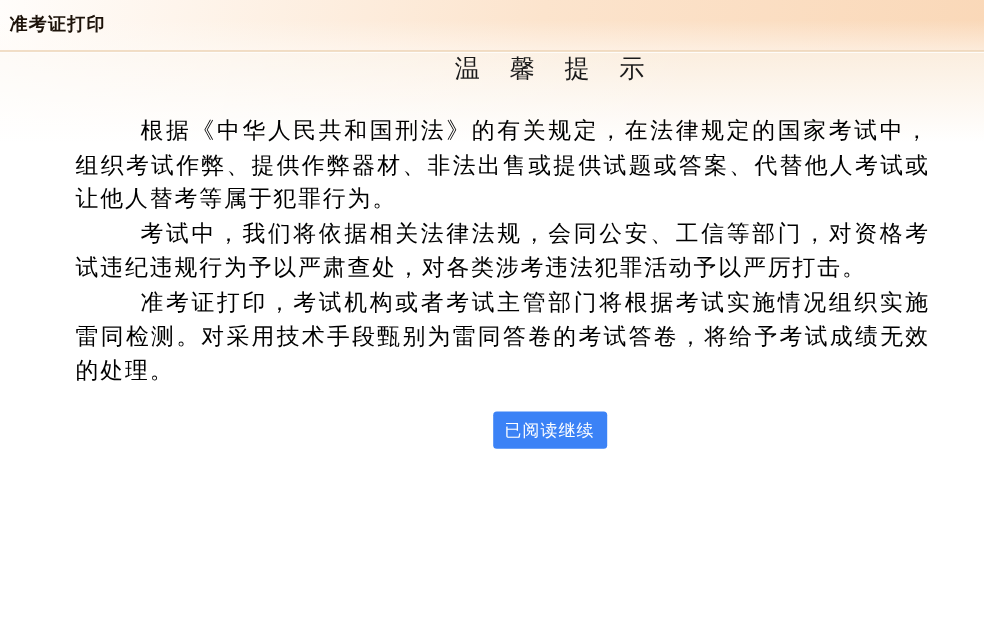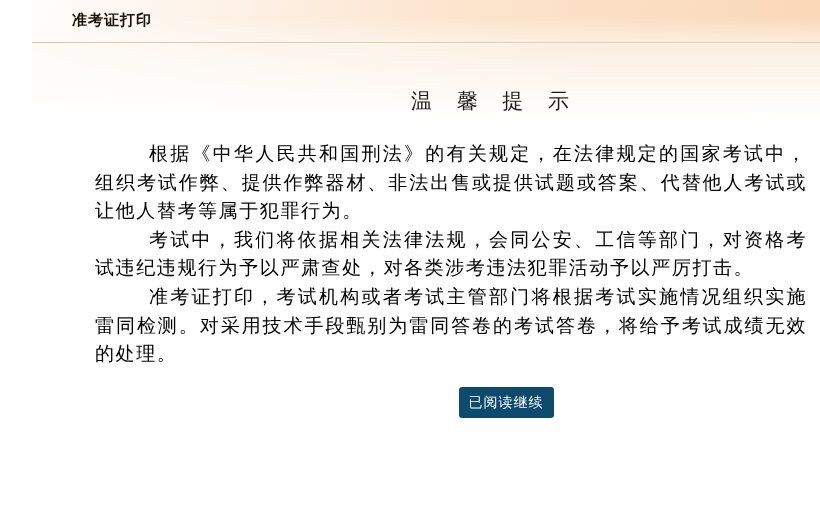--- a/index.html
+++ b/index.html
@@ -1,15 +1,15 @@
 <!DOCTYPE html>
 <html><head>
 <meta charset="utf-8">
 <style>
-  * { box-sizing: border-box; margin-left: 32px; }
+  * { box-sizing: border-box; }
   html, body {
     margin: 0; padding: 0;
   }
   body {
     width: 820px; height: 519px;
     overflow: hidden;
     background: #ffffff;
     font-family: "Liberation Sans", sans-serif;
     position: relative;
   }
@@ -39,21 +39,20 @@
     background:
       linear-gradient(100deg, rgba(255,255,255,.75) 0%, rgba(255,255,255,0) 70%),
       linear-gradient(to bottom, #fbeedf 0%, rgba(255,255,255,0) 100%);
     pointer-events: none;
   }
 
   
   .content {
     position: relative;
     margin-left: 63px;
-    padding-top: 44px; 
   }
   .notice-title {
     width: 790px;
     text-align: center;
     font-family: "DejaVu Serif", "Liberation Serif", serif;
     font-size: 21px;
     font-weight: 500;
     color: #1a1a1a;
     letter-spacing: 9px;
     text-indent: 9px;
@@ -78,21 +77,21 @@
     width: 790px;
     margin-top: 19px;
     text-align: center;
   }
   .continue-btn {
     display: inline-block;
     min-width: 82px;
     height: 31px;
     line-height: 31px;
     padding: 0 10px;
-    background: #0c4a6e;
+    background: #3b82f6;
     color: #ffffff;
     font-family: "Liberation Sans", sans-serif;
     font-size: 14px;
     border: none;
     border-radius: 3px;
     cursor: pointer;
     letter-spacing: 1px;
   }
 </style>
 </head>

